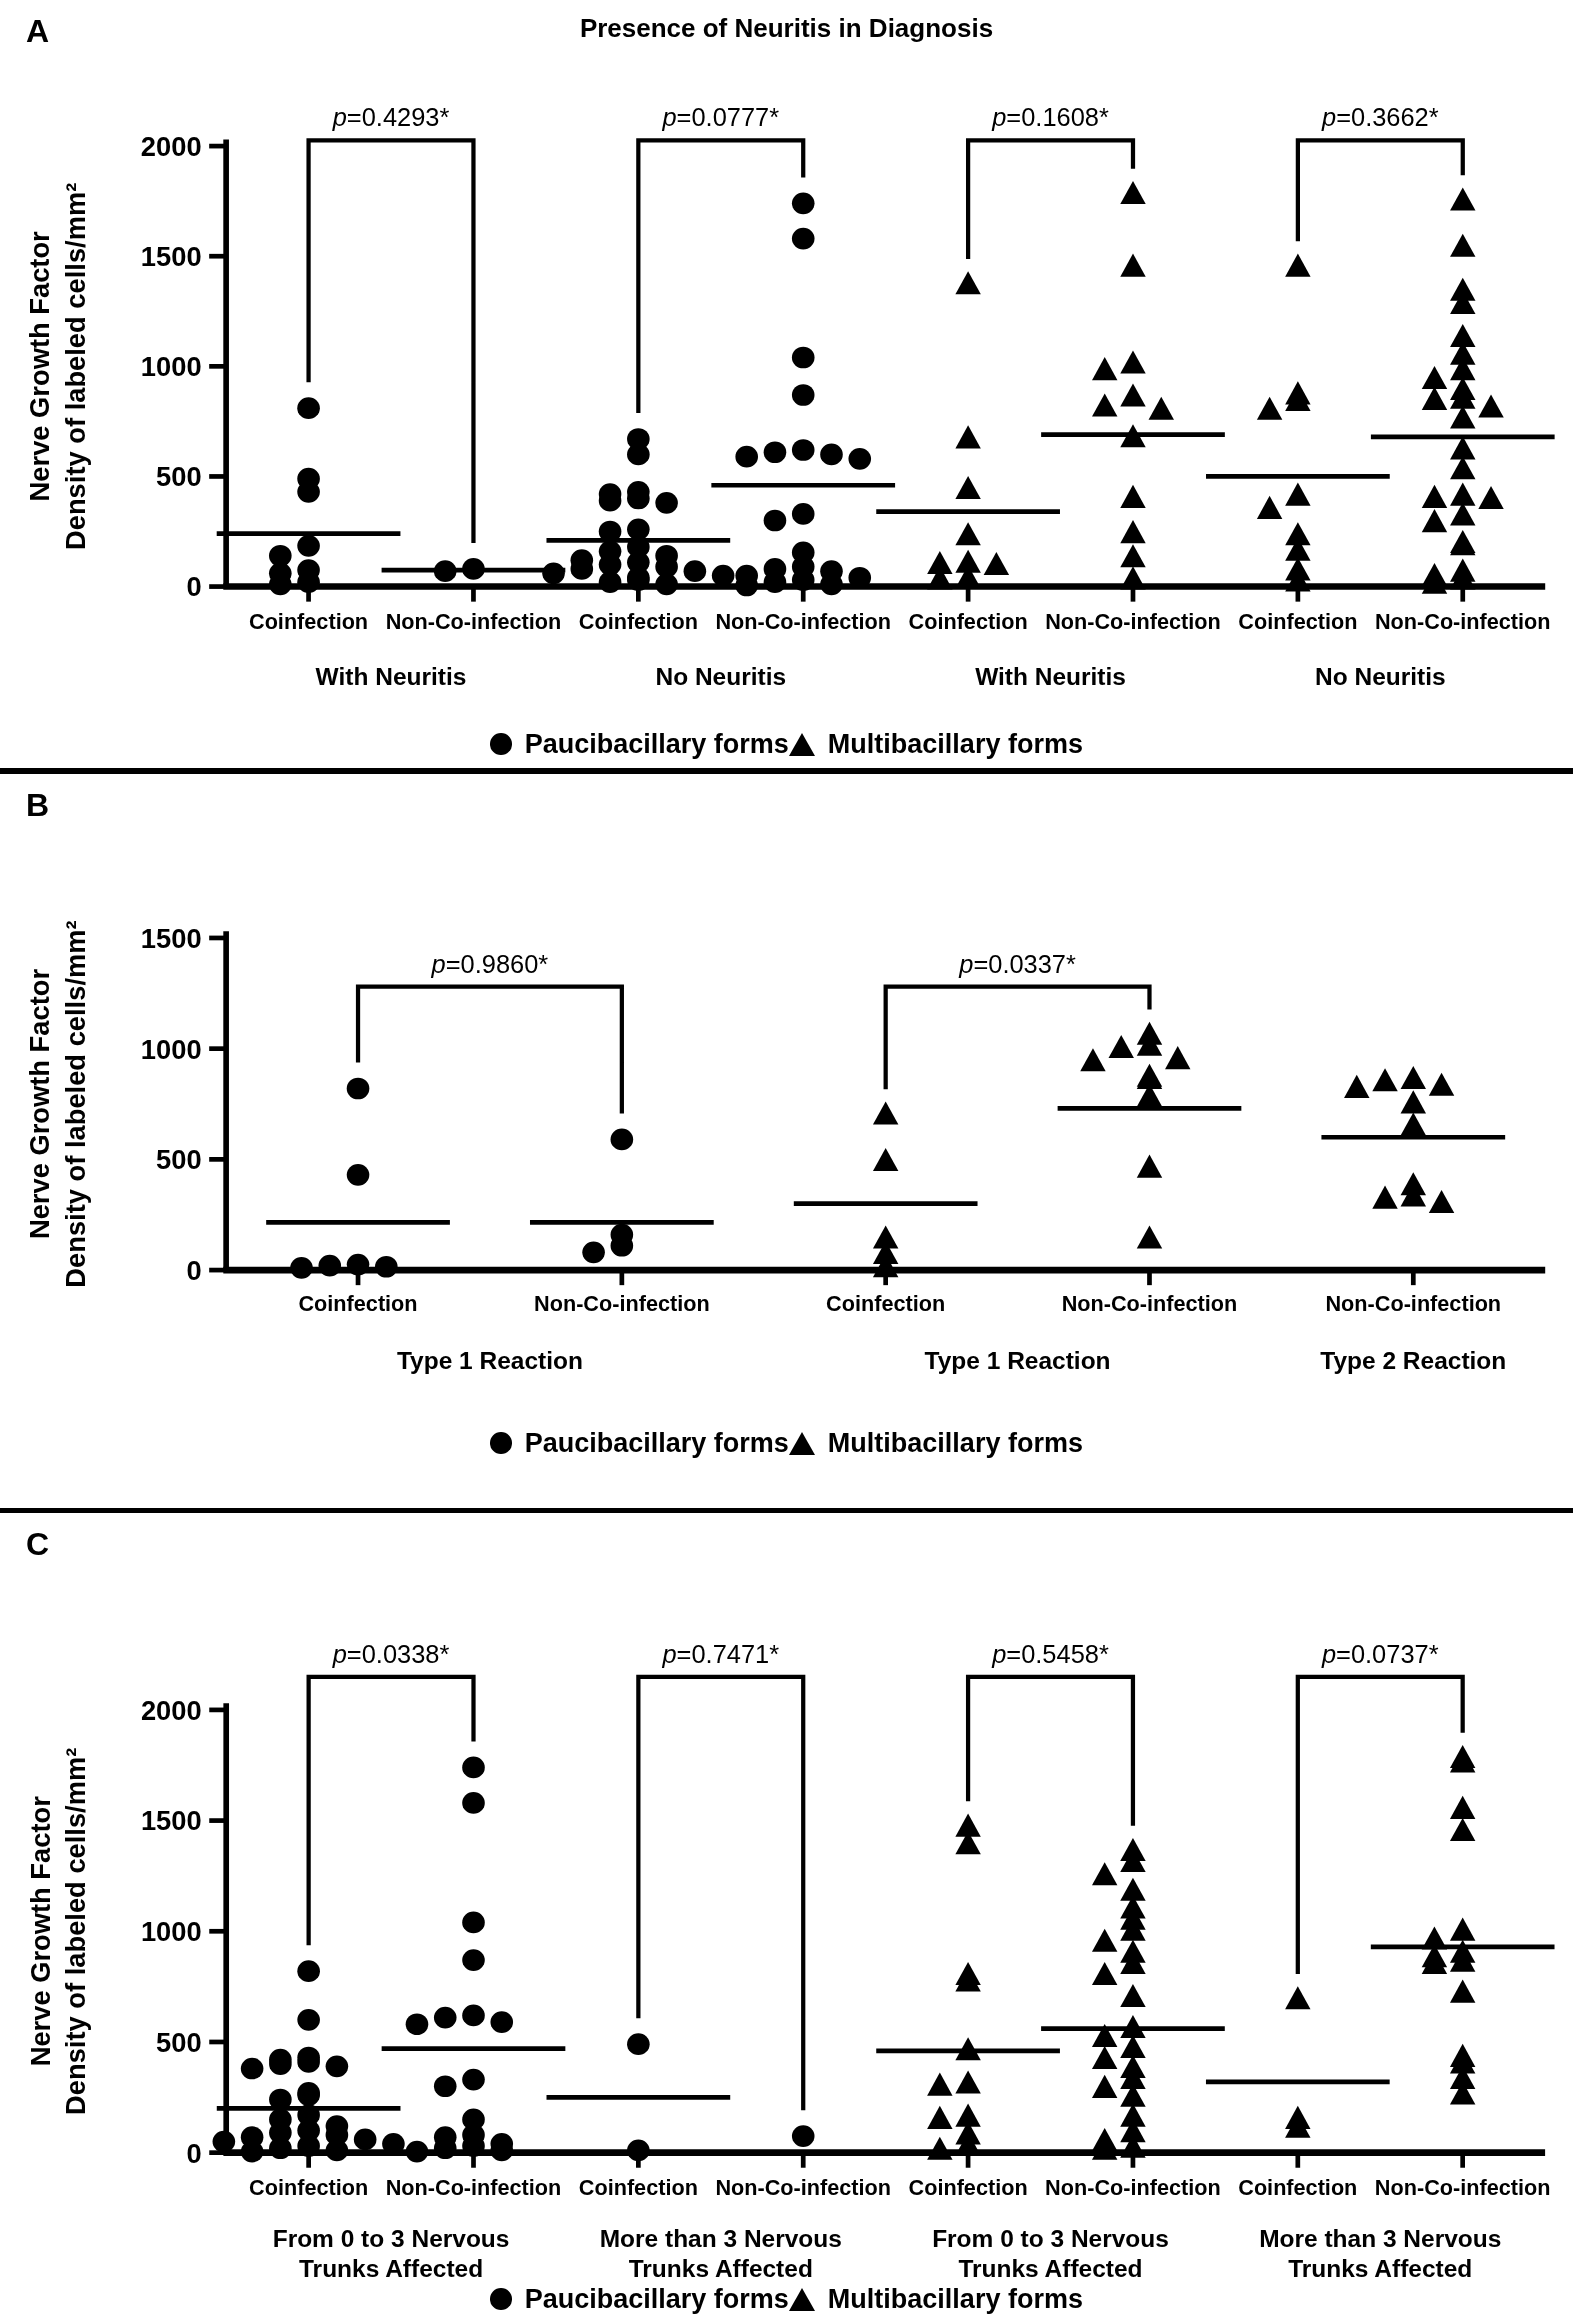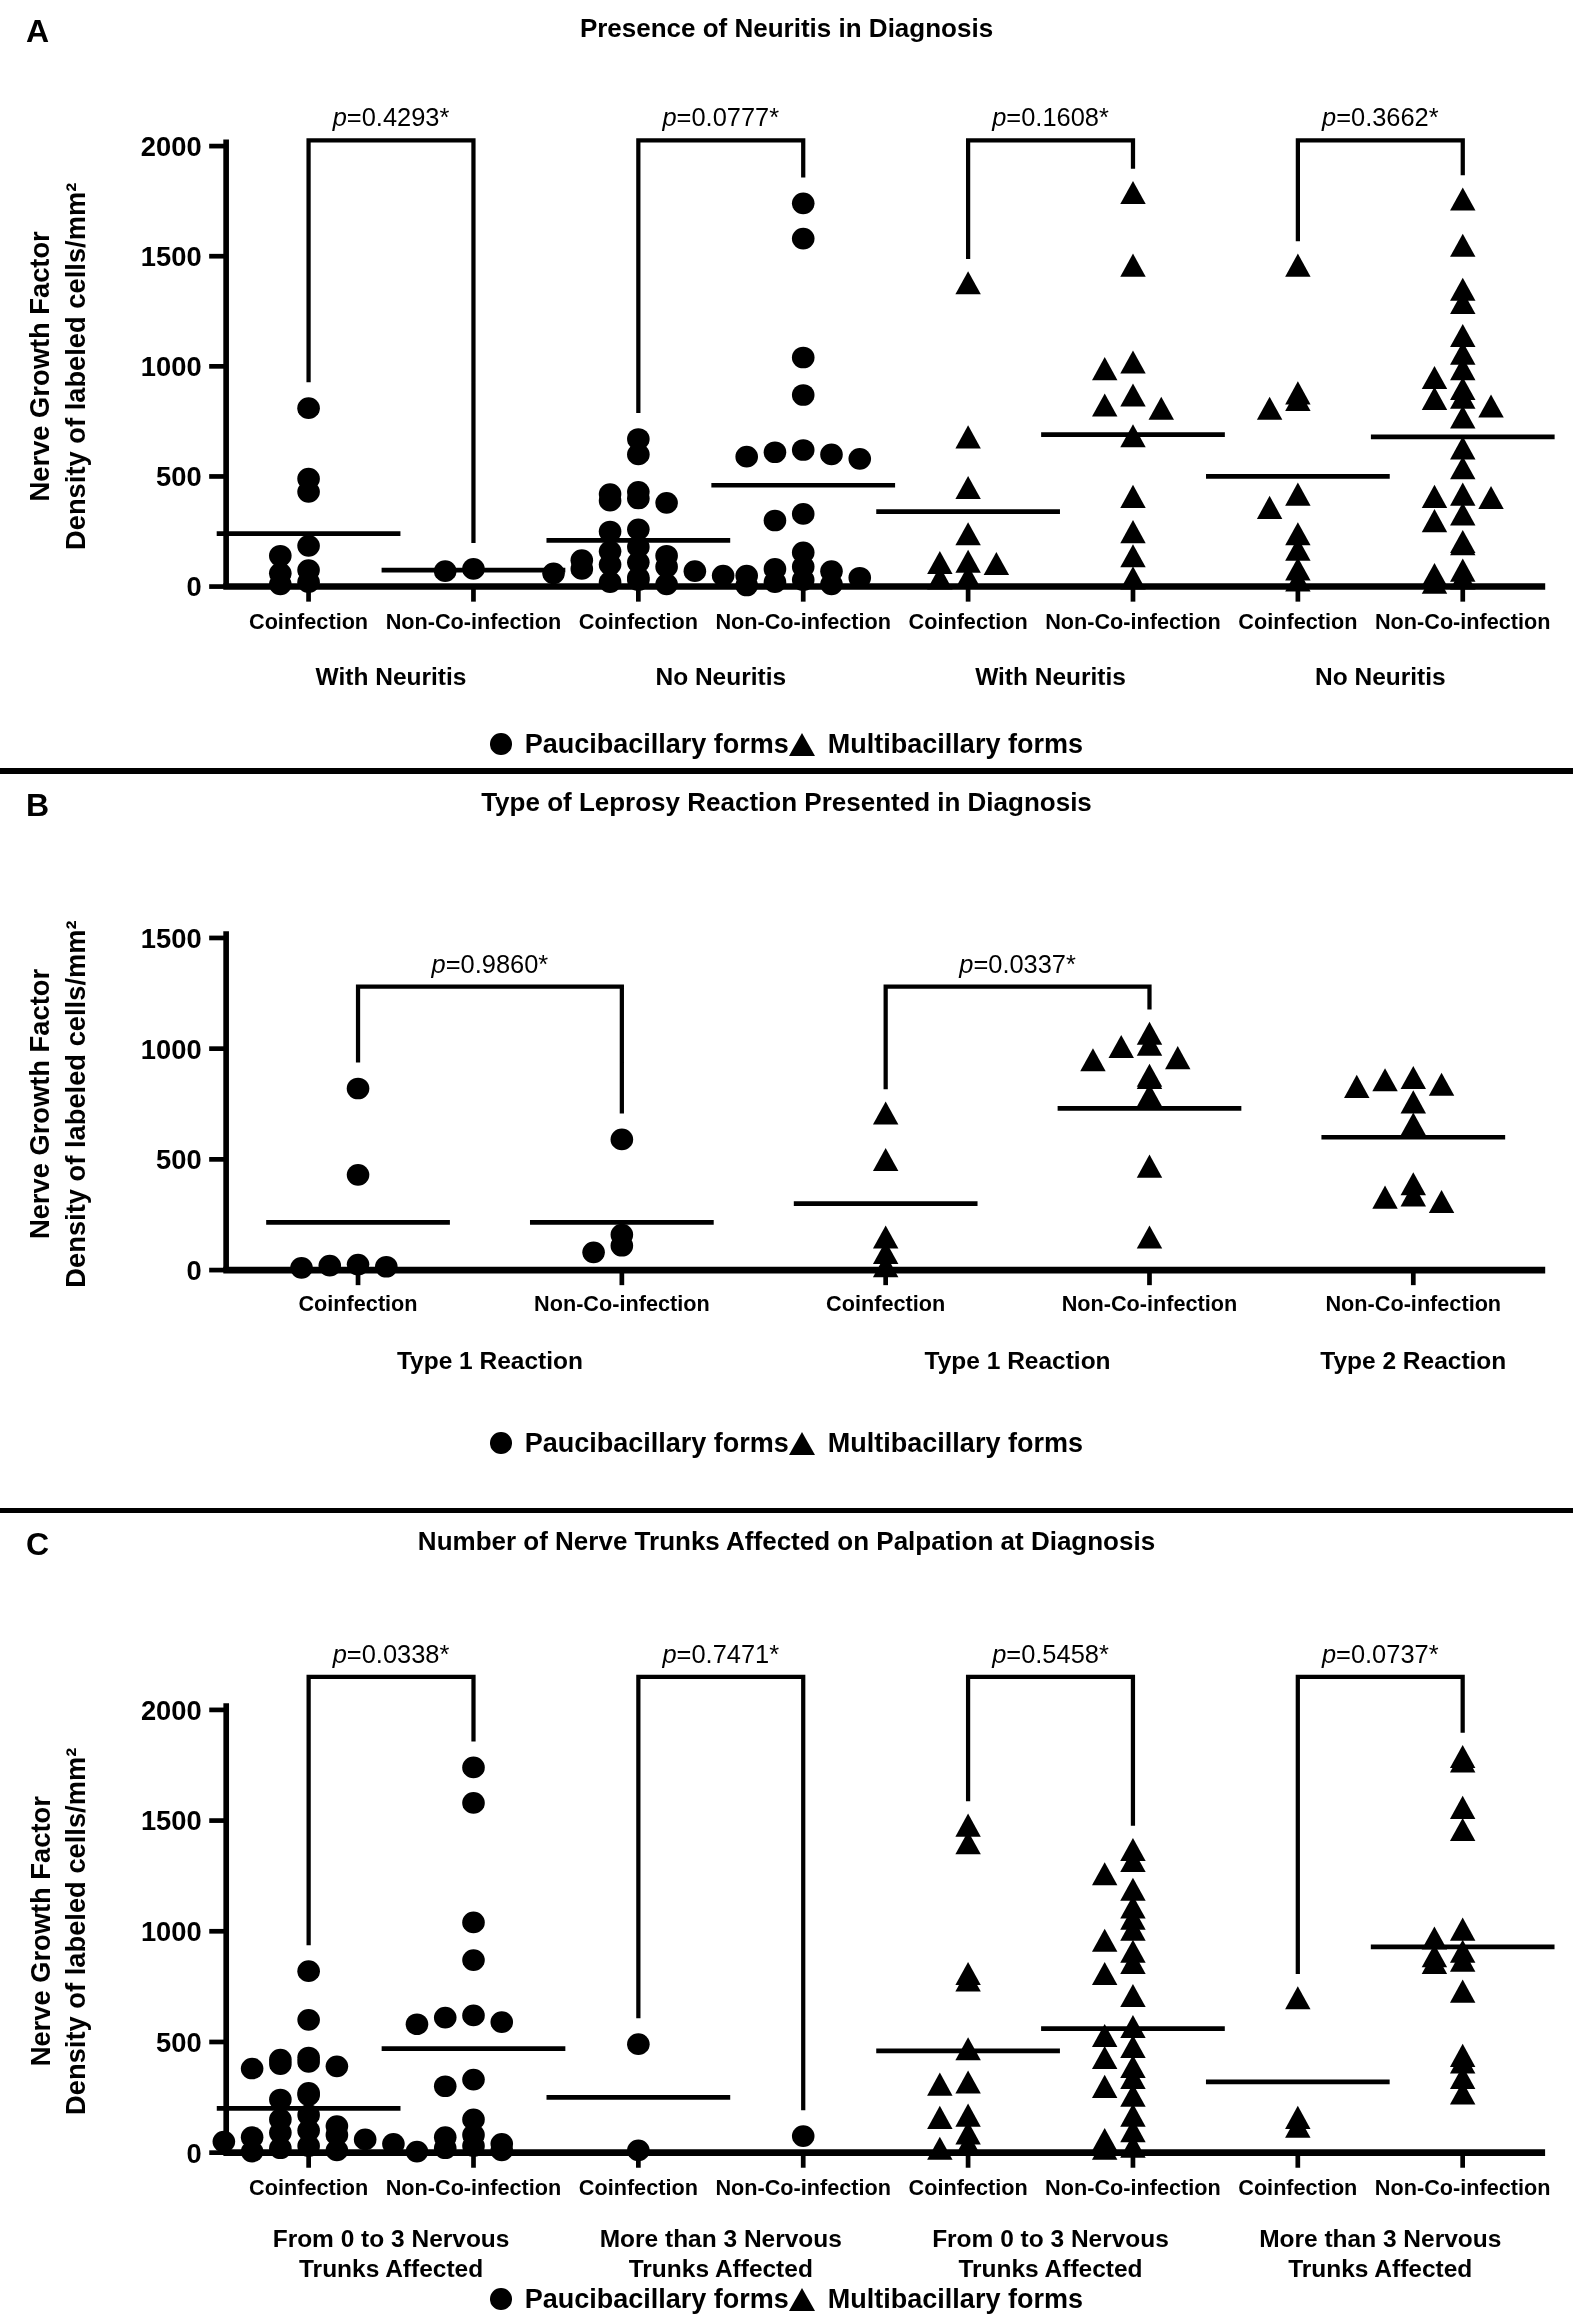--- a/index.html
+++ b/index.html
@@ -200,21 +200,20 @@
         <span class="tri-marker"></span>
         <span>Multibacillary forms</span>
       </span>
     </div>
   </div>
 
   <div class="divider"></div>
 
   <div class="panel" id="panel-1" style="height:734px;">
     <div class="panel-letter">B</div>
-    <div class="panel-title">Type of Leprosy Reaction Presented in Diagnosis</div>
     <svg class="plot" id="plot-1" width="1573" height="734" viewBox="0 0 3339 1558">
         <line x1="480" y1="334" x2="480" y2="1053" stroke="#000" stroke-width="12"></line>
         <line x1="474" y1="1053" x2="3280" y2="1053" stroke="#000" stroke-width="14"></line>
         <line x1="444" y1="1053" x2="480" y2="1053" stroke="#000" stroke-width="10"></line>
         <text x="428" y="1074" text-anchor="end" font-size="58" font-weight="bold">0</text>
         <line x1="444" y1="818" x2="480" y2="818" stroke="#000" stroke-width="10"></line>
         <text x="428" y="839" text-anchor="end" font-size="58" font-weight="bold">500</text>
         <line x1="444" y1="583" x2="480" y2="583" stroke="#000" stroke-width="10"></line>
         <text x="428" y="604" text-anchor="end" font-size="58" font-weight="bold">1000</text>
         <line x1="444" y1="348" x2="480" y2="348" stroke="#000" stroke-width="10"></line>
@@ -288,21 +287,20 @@
         <span class="tri-marker"></span>
         <span>Multibacillary forms</span>
       </span>
     </div>
   </div>
 
   <div class="divider"></div>
 
   <div class="panel" id="panel-2" style="height:805px;">
     <div class="panel-letter">C</div>
-    <div class="panel-title">Number of Nerve Trunks Affected on Palpation at Diagnosis</div>
     <svg class="plot" id="plot-2" width="1573" height="805" viewBox="0 0 3339 1709">
         <line x1="480" y1="404" x2="480" y2="1358" stroke="#000" stroke-width="12"></line>
         <line x1="474" y1="1358" x2="3280" y2="1358" stroke="#000" stroke-width="14"></line>
         <line x1="444" y1="1358" x2="480" y2="1358" stroke="#000" stroke-width="10"></line>
         <text x="428" y="1379" text-anchor="end" font-size="58" font-weight="bold">0</text>
         <line x1="444" y1="1123" x2="480" y2="1123" stroke="#000" stroke-width="10"></line>
         <text x="428" y="1144" text-anchor="end" font-size="58" font-weight="bold">500</text>
         <line x1="444" y1="888" x2="480" y2="888" stroke="#000" stroke-width="10"></line>
         <text x="428" y="909" text-anchor="end" font-size="58" font-weight="bold">1000</text>
         <line x1="444" y1="653" x2="480" y2="653" stroke="#000" stroke-width="10"></line>

